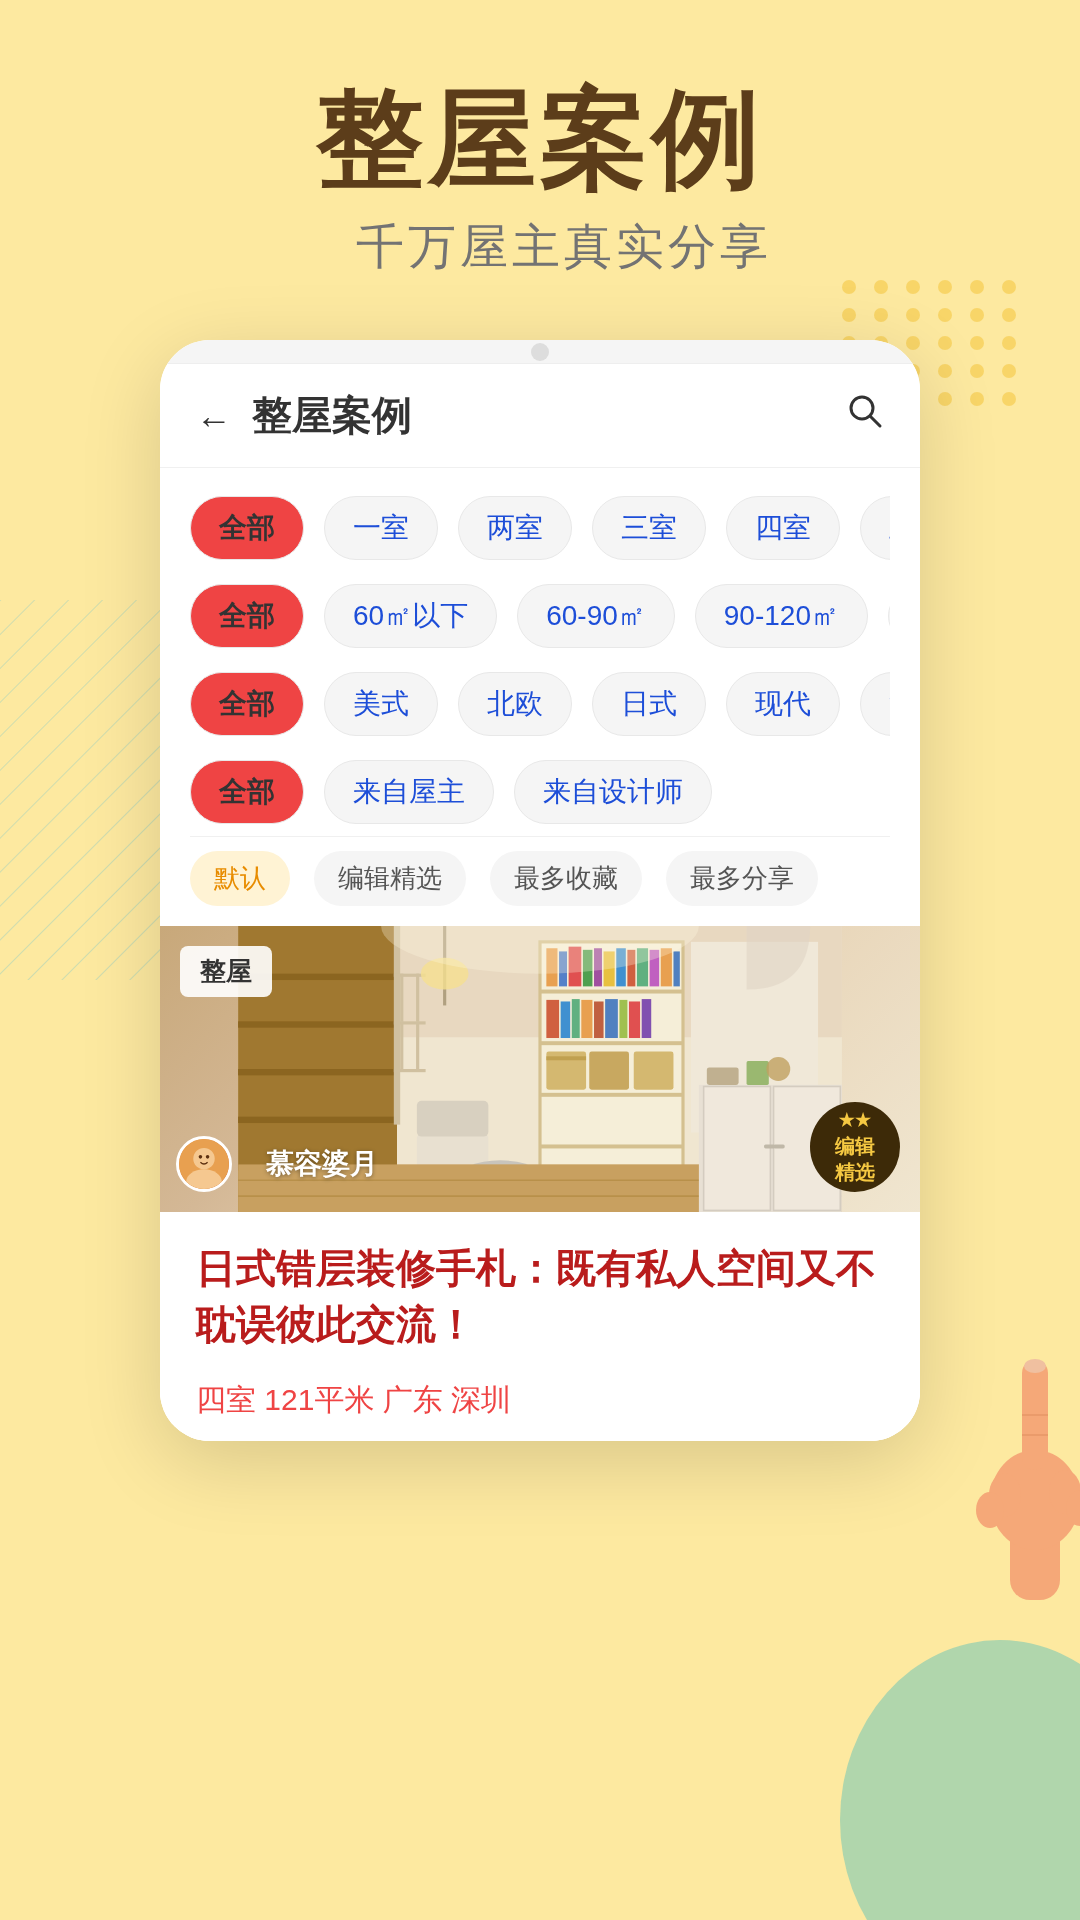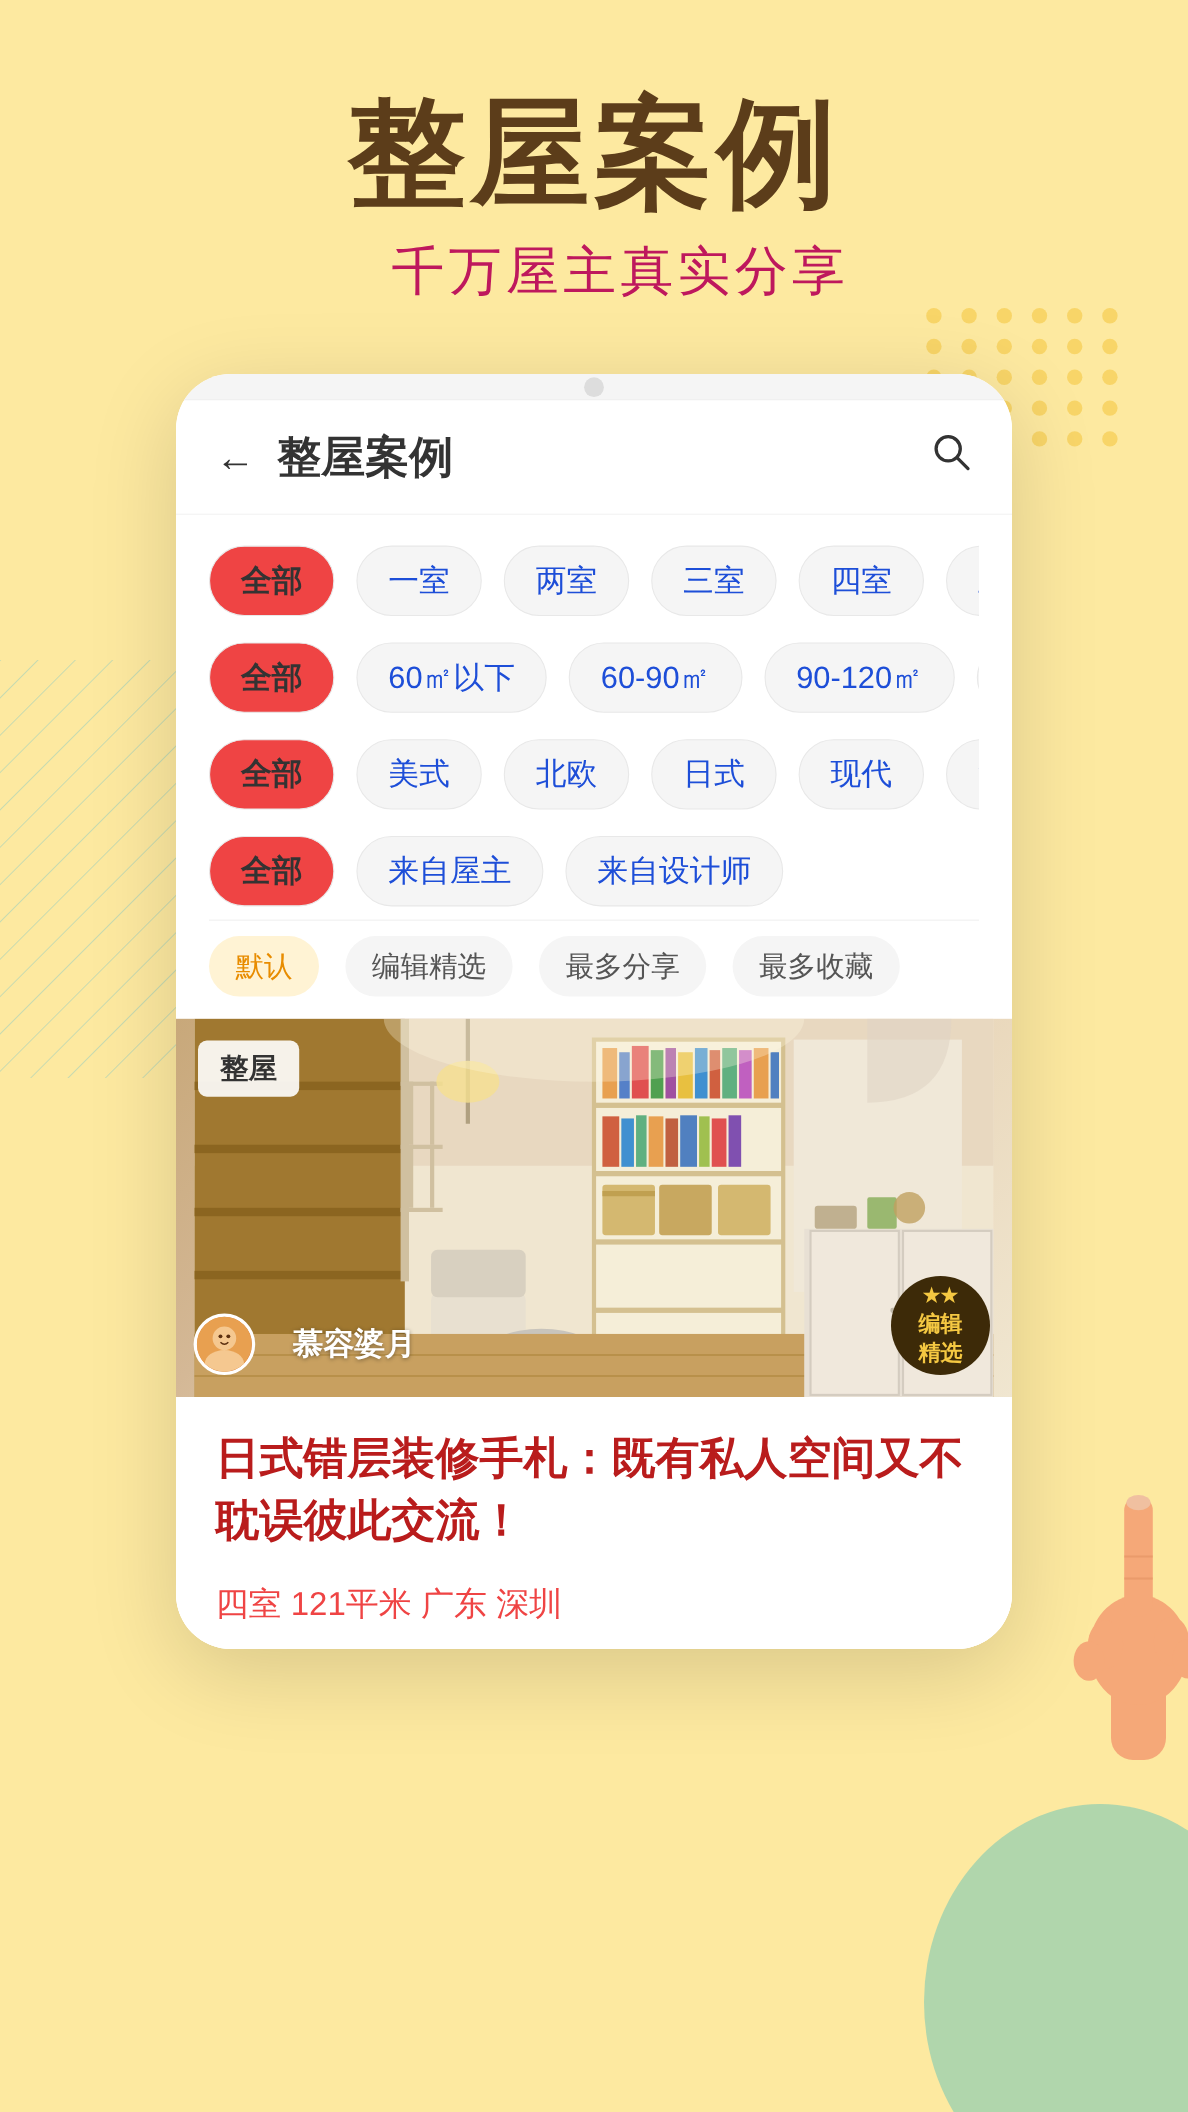--- a/index.html
+++ b/index.html
@@ -63,21 +63,21 @@
     .main-title {
       font-size: 108px;
       font-weight: 900;
       color: #5c3d1a;
       letter-spacing: 4px;
       line-height: 1.1;
     }
     .sub-title {
       font-size: 48px;
       font-weight: 500;
-      color: #be185d;
+      color: #737373;
       margin-top: 16px;
       letter-spacing: 4px;
       padding-left: 48px;
     }
 
     
     .phone-mockup {
       position: absolute;
       top: 340px;
       left: 50%;
@@ -163,21 +163,21 @@
     
     .content-card {
       background: #fff;
       border-radius: 0;
       overflow: hidden;
     }
 
     .card-image-wrapper {
       position: relative;
       width: 100%;
-      height: 344px;
+      height: 286px;
       background: linear-gradient(135deg, #c8a87a 0%, #d4b896 30%, #e8d5b8 60%, #f0e6d0 100%);
       overflow: hidden;
     }
 
     
     .card-tag {
       position: absolute;
       top: 20px;
       left: 20px;
       background: rgba(255,255,255,0.9);
@@ -396,22 +396,22 @@
 
     <div class="filter-row">
       <div class="filter-chip active">全部</div>
       <div class="filter-chip">来自屋主</div>
       <div class="filter-chip">来自设计师</div>
     </div>
 
     <div class="sort-row">
       <div class="sort-chip active-sort">默认</div>
       <div class="sort-chip">编辑精选</div>
+      <div class="sort-chip">最多收藏</div>
       <div class="sort-chip">最多分享</div>
-      <div class="sort-chip">最多收藏</div>
     </div>
 
   </div>
 
   <div class="content-card">
 
     <div class="card-image-wrapper">
 
       
       <svg width="100%" height="100%" viewBox="0 0 760 360" xmlns="http://www.w3.org/2000/svg">

